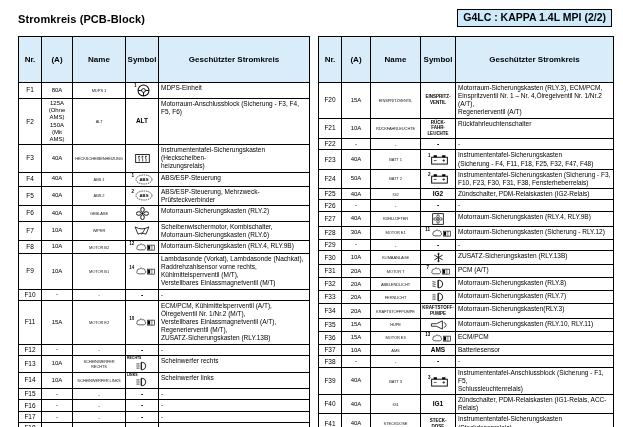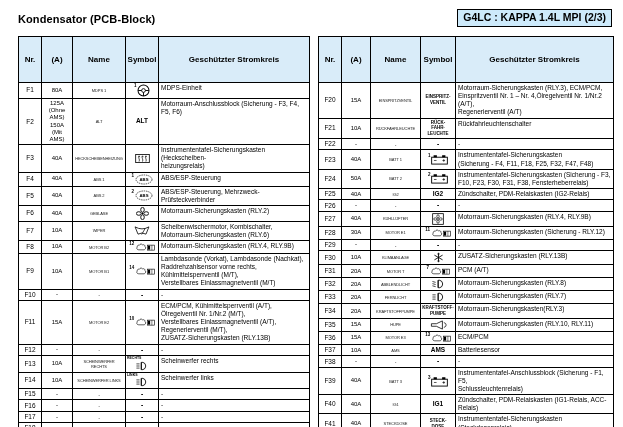--- a/index.html
+++ b/index.html
@@ -52,22 +52,22 @@
   .sym-text.big{font-size:6.5px;}
   .sym-label{font-weight:bold;font-size:3.5px;text-align:left;line-height:1;}
   .fn{font-size:4.5px;vertical-align:top;line-height:1;margin-right:0.5px;font-weight:bold;}
   .icon{display:inline-block;vertical-align:middle;}
   .icon svg{display:block;}
 </style>
 </head>
 <body style="--header-bg: #d9ecf9; --badge-bg: #cdeafb;">
 
 <div class="page">
-  <div class="doc-title">Kondensator (PCB-Block)</div>
-  <div class="model-badge">G4LC : KAPPA 1.4L MPI (2/3)</div>
+  <div class="doc-title">Stromkreis (PCB-Block)</div>
+  <div class="model-badge">G4LC : KAPPA 1.4L MPI (2/2)</div>
 
   <table id="left-table">
     <colgroup>
       <col style="width:23px">
         <col style="width:31px">
         <col style="width:53px">
         <col style="width:33px">
         <col style="width:151px">
     </colgroup>
     <thead>

